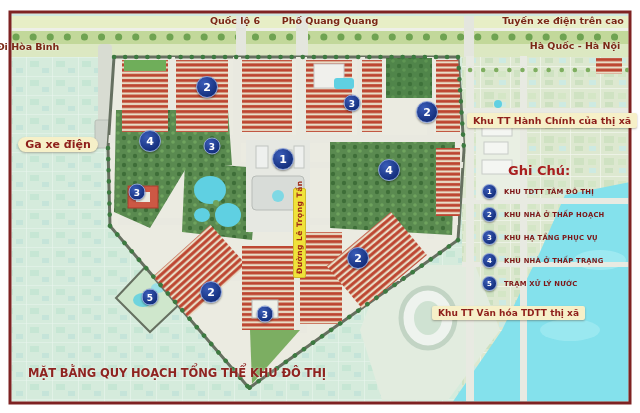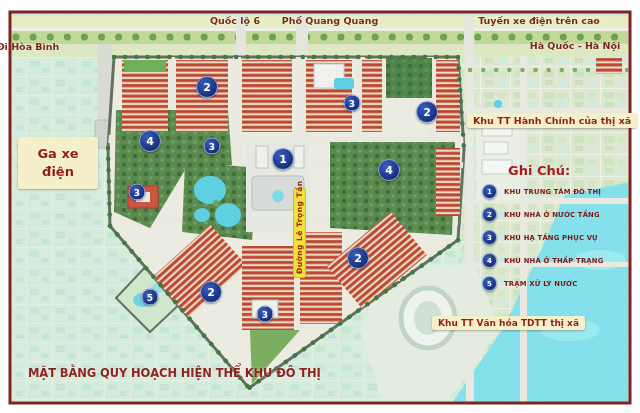--- a/index.html
+++ b/index.html
@@ -4,21 +4,21 @@
 <style>
   html,body{margin:0;padding:0;background:#ffffff;}
   .stage{position:relative;width:640px;height:413px;background:#fde047;overflow:hidden;
          font-family:"DejaVu Sans",sans-serif;}
   .stage svg.map-art{position:absolute;left:0;top:0;}
   .ov{position:absolute;white-space:nowrap;}
   .rlabel{color:#7a2815;font-weight:bold;font-size:9.5px;transform:translateX(-50%);
           text-shadow:0 0 2px rgba(255,255,255,.8);}
   .cream{background:#f6f0c8;color:#8e1f1a;font-weight:bold;border-radius:2px;
          box-shadow:0 1px 2px rgba(60,40,20,.35);padding:2px 6px;}
-  .cream.ga{font-size:13px;text-align:center;line-height:1.4;white-space:normal;width:76px;padding:8px 2px;}
+  .cream.ga{font-size:11px;text-align:center;line-height:1.4;white-space:normal;width:76px;padding:0 2px;border-radius:8px;}
   .cream.hc{font-size:9.5px;}
   .cream.vh{font-size:9px;}
   .street-v{background:#f0e23a;color:#a02818;border:1px solid #cdbd2e;border-radius:2px;
             writing-mode:vertical-rl;transform:rotate(180deg);font-size:7.5px;font-weight:bold;
             letter-spacing:.5px;text-align:center;padding:3px 1px;}
   .title{color:#8e2420;font-weight:bold;font-size:11.5px;letter-spacing:-.1px;
          text-shadow:0 0 2px rgba(255,255,255,.7);}
   .legend{width:176px;}
   .legend-heading{margin-left:26px;font-size:13px;font-weight:bold;color:#a81e1e;margin-bottom:6px;}
   .legend-row{display:flex;align-items:center;gap:7px;margin-bottom:8px;}
@@ -169,44 +169,44 @@
       </g>
 
       <path d="M114 57 H458 M458,240 L249,388 M110,226 L249,388 M108,148 L110,226 M458,57 L464,150" stroke="#3c7a40" stroke-width="4.5" stroke-linecap="round" stroke-dasharray="0.1 11" fill="none"></path>
     </g>
 
     <rect x="10" y="12" width="620" height="391" fill="none" stroke="#7e2222" stroke-width="3"></rect>
   </svg>
 
   <div class="ov rlabel" style="left:235px;top:15px;">Quốc lộ 6</div>
   <div class="ov rlabel" style="left:330px;top:15px;">Phố Quang Quang</div>
-  <div class="ov rlabel" style="left:539px;top:15px;">Tuyến xe điện trên cao</div>
+  <div class="ov rlabel" style="left:563px;top:15px;">Tuyến xe điện trên cao</div>
   <div class="ov rlabel" style="left:28px;top:41px;">Đi Hòa Bình</div>
   <div class="ov rlabel" style="left:575px;top:40px;">Hà Quốc - Hà Nội</div>
 
   <div class="ov cream ga" style="left:18px;top:137px;"><span>Ga xe điện</span><br>
        </div>
 
   <div class="ov cream hc" style="left:467px;top:113px;">Khu TT Hành Chính của thị xã</div>
 
-  <div class="ov cream vh" style="left:432px;top:316px;">Khu TT Văn hóa TDTT thị xã</div>
+  <div class="ov cream vh" style="left:432px;top:306px;">Khu TT Văn hóa TDTT thị xã</div>
 
   <div class="ov street-v" style="left:293px;top:188px;height:82px;">Đường Lê Trọng Tấn</div>
 
-  <div class="ov title" style="left:28px;top:366px;">MẶT BẰNG QUY HOẠCH HIỆN THỂ KHU ĐÔ THỊ</div>
+  <div class="ov title" style="left:28px;top:366px;">MẶT BẰNG QUY HOẠCH TỔNG THỂ KHU ĐÔ THỊ</div>
 
   <div class="ov legend" style="left:482px;top:163px;">
     <div class="legend-heading">Ghi Chú:</div>
     <div class="legend-row">
       <span class="dot">1</span>
-      <span class="legend-label">KHU TRUNG TÂM ĐÔ THỊ</span>
+      <span class="legend-label">KHU TDTT TÂM ĐÔ THỊ</span>
     </div>
     <div class="legend-row">
       <span class="dot">2</span>
-      <span class="legend-label">KHU NHÀ Ở NƯỚC TẦNG</span>
+      <span class="legend-label">KHU NHÀ Ở THẤP HOẠCH</span>
     </div>
     <div class="legend-row">
       <span class="dot">3</span>
       <span class="legend-label">KHU HẠ TẦNG PHỤC VỤ</span>
     </div>
     <div class="legend-row">
       <span class="dot">4</span>
       <span class="legend-label">KHU NHÀ Ở THẤP TRẠNG</span>
     </div>
     <div class="legend-row">

